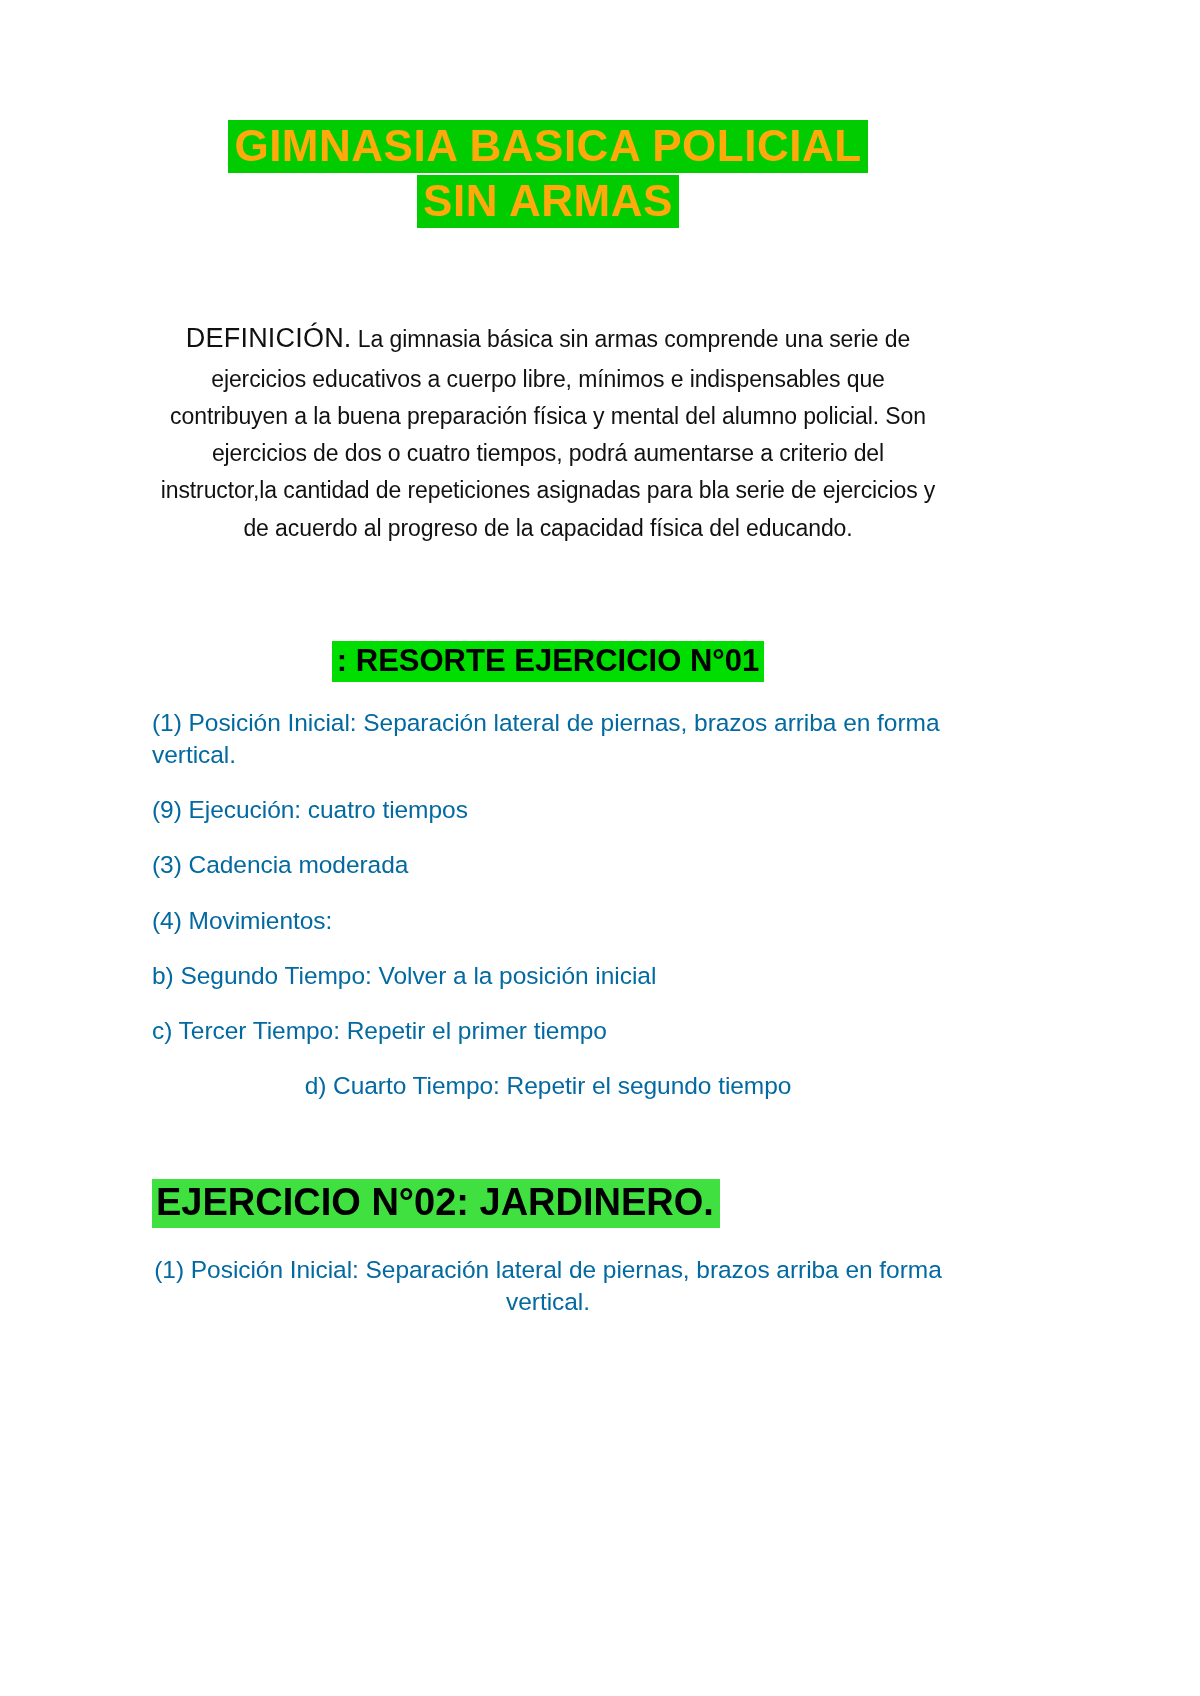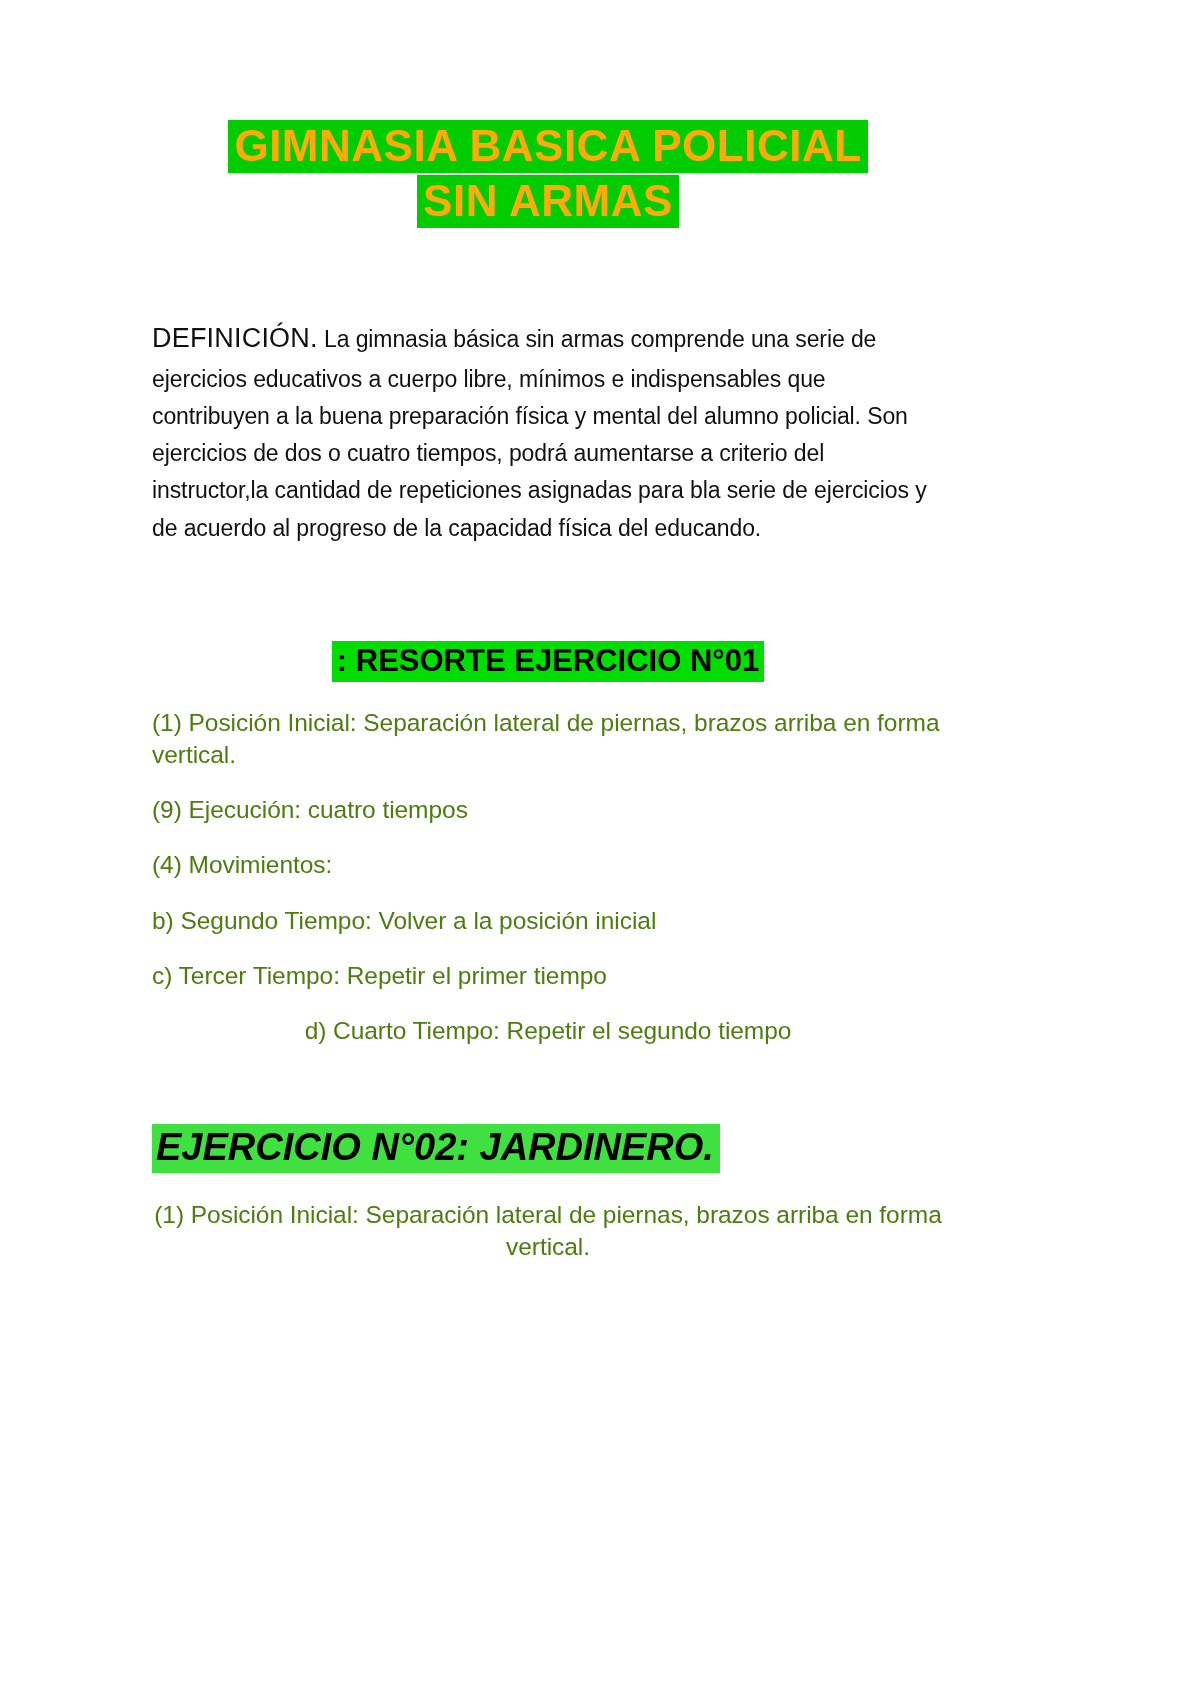--- a/index.html
+++ b/index.html
@@ -42,21 +42,21 @@
     -webkit-box-decoration-break: clone;
   }
   .title-line2 {
     display: block;
   }
 
   
   .definition {
     margin: 0;
     padding-top: 88px;
-    text-align: left;
+    text-align: center;
     font-size: 23px;
     line-height: 1.62;
     font-weight: 400;
     color: #111111;
     letter-spacing: -0.1px;
   }
   .definition .lead {
     font-size: 27px;
     letter-spacing: 0.2px;
   }
@@ -80,41 +80,40 @@
 
   
   .section-heading-left {
     margin: 0;
     padding-top: 76px;
     text-align: left;
     font-size: 38px;
     font-weight: 700;
     line-height: 1.3;
     color: #000000;
-    font-style: italic;
   }
   .section-heading-left .hl {
     background: #3FE03F;
     padding: 2px 6px 5px 4px;
     box-decoration-break: clone;
     -webkit-box-decoration-break: clone;
   }
 
   
   .body-list {
     list-style: none;
     margin: 0;
     padding: 0;
   }
   .body-list.first { margin-top: 26px; }
   .body-list li {
     font-size: 24.5px;
     line-height: 1.31;
     font-weight: 400;
-    color: #4d7c0f;
+    color: #0369a1;
     margin-bottom: 23px;
     text-align: left;
     letter-spacing: -0.05px;
   }
   .body-list li:last-child { margin-bottom: 0; text-align: center; }
 
   .after-heading-2 { margin-top: 27px; }
 </style>
 </head>
 <body>
@@ -130,20 +129,21 @@
     <span class="lead">DEFINICIÓN.</span><span> La gimnasia básica sin armas comprende una serie de ejercicios educativos a cuerpo libre, mínimos e indispensables que contribuyen a la buena preparación física y mental del alumno policial. Son ejercicios de dos o cuatro tiempos, podrá aumentarse a criterio del instructor,la cantidad de repeticiones asignadas para bla serie de ejercicios y de acuerdo al progreso de la capacidad física del educando.</span>
   </p>
 
   <h2 class="section-heading-center">
     <span class="hl">: RESORTE EJERCICIO N°01</span>
   </h2>
 
   <ul class="body-list first">
     <li>(1) Posición Inicial: Separación lateral de piernas, brazos arriba en forma vertical.</li>
     <li>(9) Ejecución: cuatro tiempos</li>
+    <li>(3) Cadencia moderada</li>
     <li>(4) Movimientos:</li>
     <li>b) Segundo Tiempo: Volver a la posición inicial</li>
     <li>c) Tercer Tiempo: Repetir el primer tiempo</li>
     <li>d) Cuarto Tiempo: Repetir el segundo tiempo</li>
   </ul>
 
   <h2 class="section-heading-left">
     <span class="hl">EJERCICIO N°02: JARDINERO.</span>
   </h2>
 

